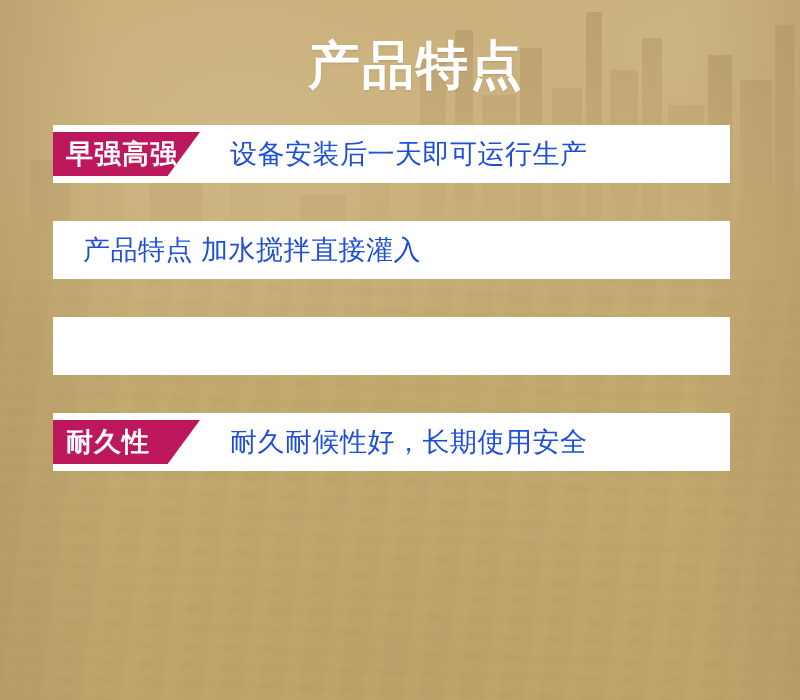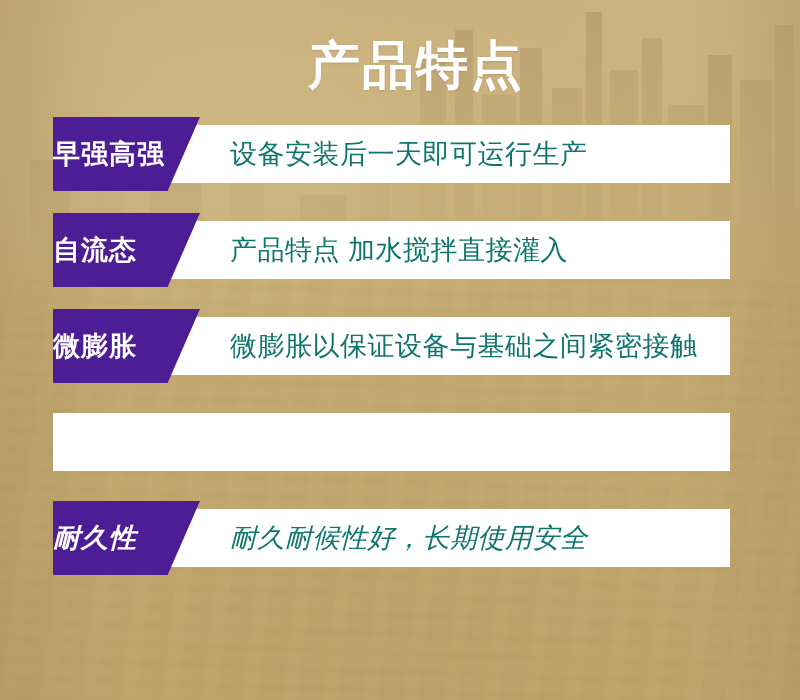--- a/index.html
+++ b/index.html
@@ -130,42 +130,43 @@
     width: 677px;
   }
   .row {
     position: relative;
     height: 58px;
     margin-bottom: 38px;
     background: #ffffff;
     display: flex;
     align-items: center;
   }
-  .row:last-child { margin-bottom: 0; font-style: italic; }
+  .row:last-child { margin-bottom: 0; }
 
   .row-tag {
     position: relative;
     width: 147px;
-    height: 74px;
+    height: 44px;
     flex: 0 0 147px;
-    background: #4c1d95;
+    background: #be185d;
     clip-path: polygon(0 0, 100% 0, 78% 100%, 0 100%);
     display: flex;
     align-items: center;
     color: #ffffff;
     font-size: 27px;
     font-weight: bold;
     letter-spacing: 1px;
     box-sizing: border-box;
+    padding-left: 13px;
     white-space: nowrap;
   }
 
   .row-text {
     flex: 1 1 auto;
-    color: #0f766e;
+    color: #1d4ed8;
     font-size: 27px;
     font-weight: normal;
     letter-spacing: 0.5px;
     padding-left: 30px;
     white-space: nowrap;
   }
 </style>
 </head>
 <body>
 
@@ -181,29 +182,24 @@
   <div class="title">产品特点</div>
 
   <div class="rows">
 
     <div class="row">
       <div class="row-tag">早强高强</div>
       <div class="row-text">设备安装后一天即可运行生产</div>
     </div>
 
     <div class="row">
-      <div class="row-tag">自流态</div>
       <div class="row-text">产品特点  加水搅拌直接灌入</div>
     </div>
 
 
-    <div class="row">
-      <div class="row-tag">微膨胀</div>
-      <div class="row-text">微膨胀以保证设备与基础之间紧密接触</div>
-    </div>
 
     <div class="row">
     </div>
 
     <div class="row">
       <div class="row-tag">耐久性</div>
       <div class="row-text">耐久耐候性好，长期使用安全</div>
     </div>
 
   </div>

